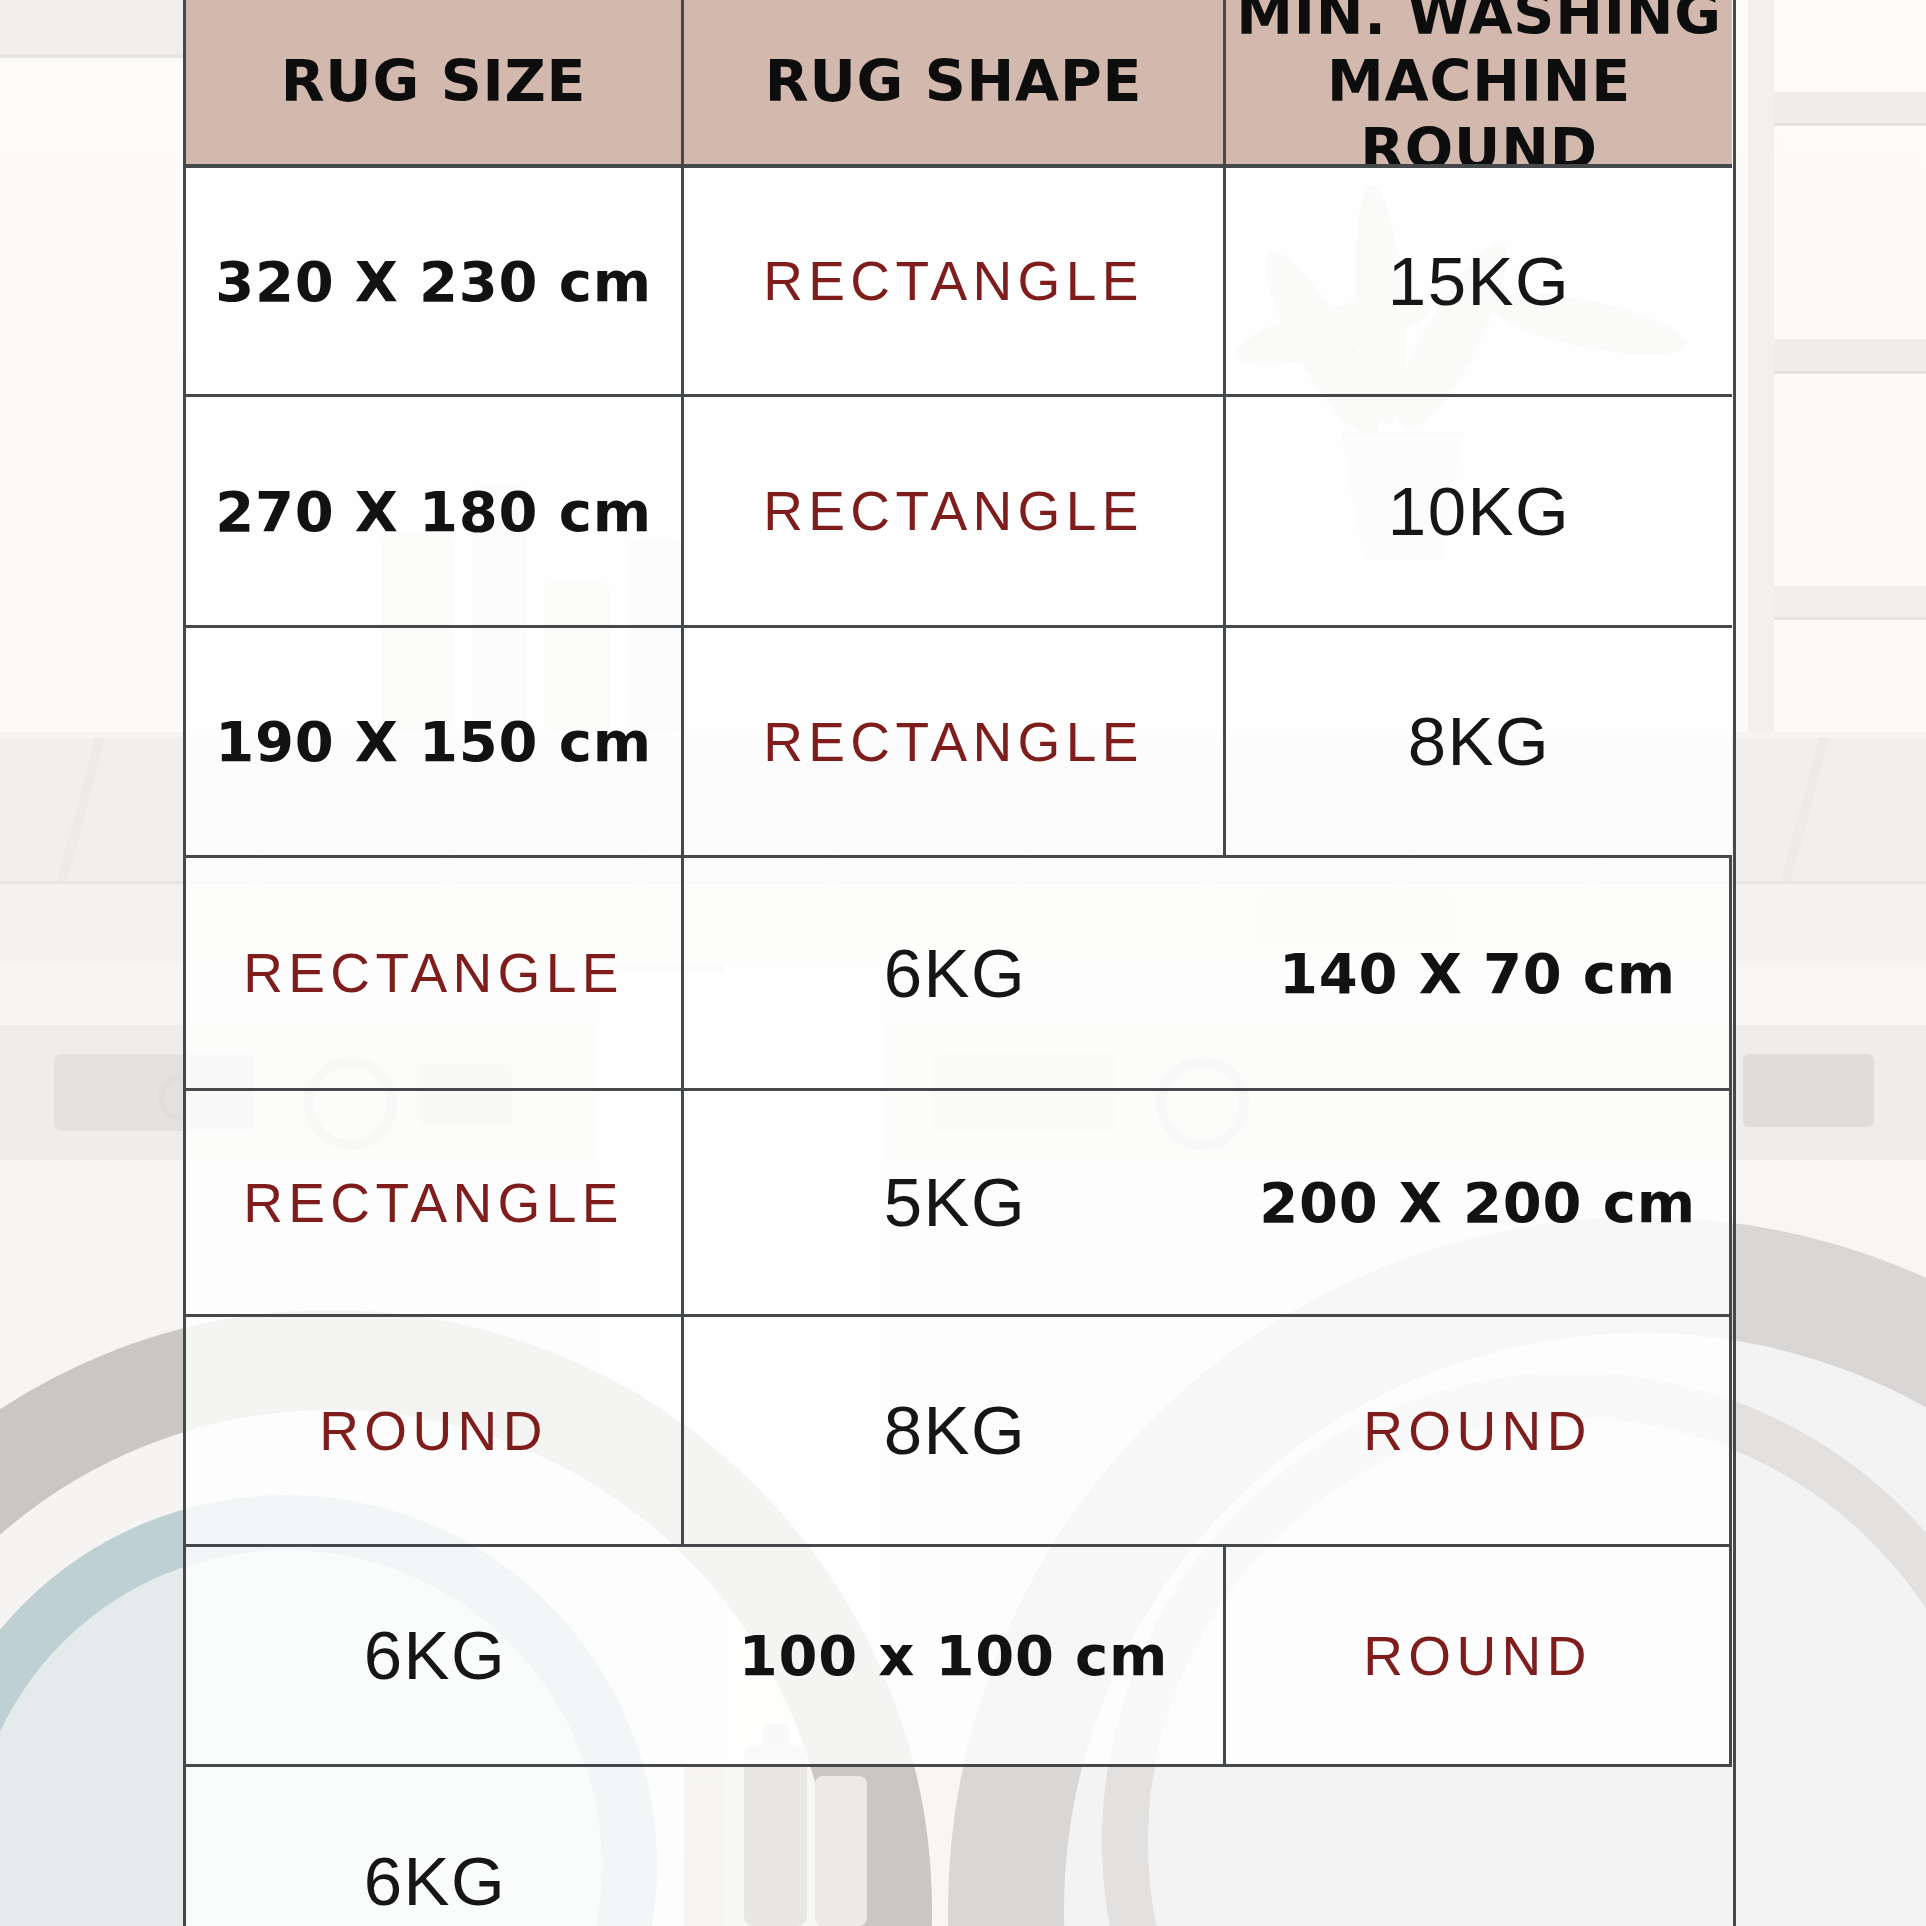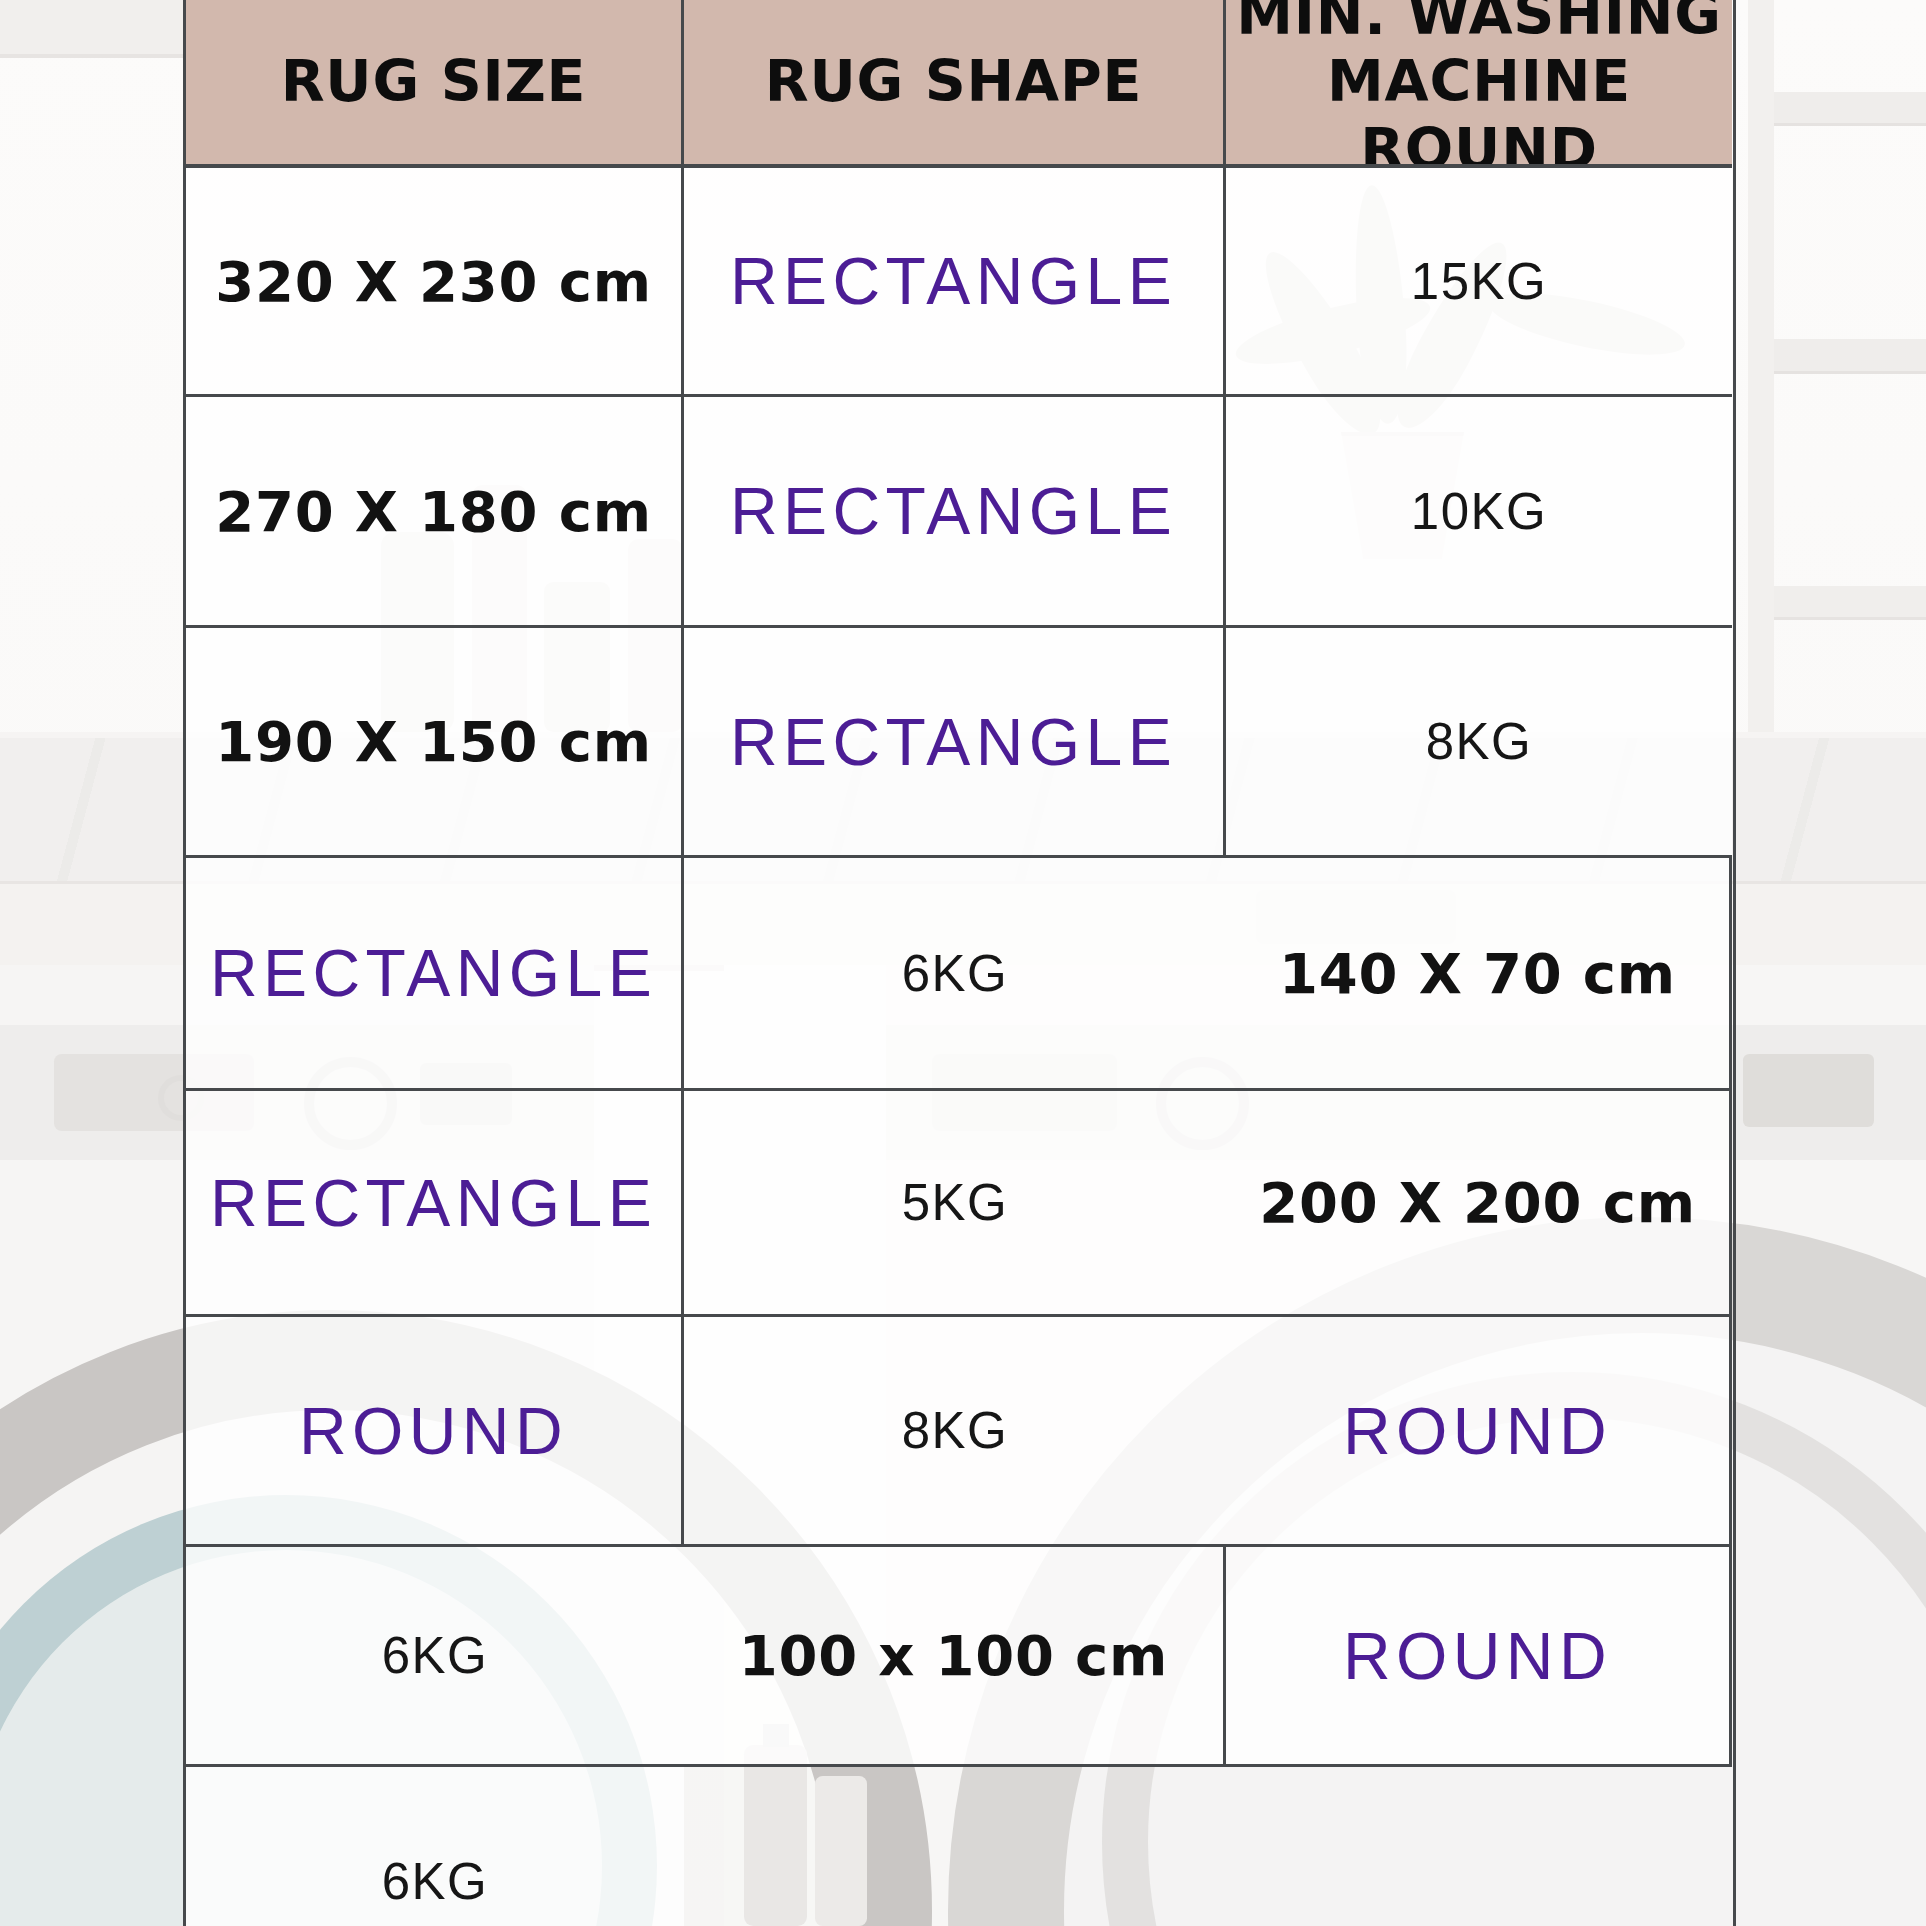--- a/index.html
+++ b/index.html
@@ -76,22 +76,22 @@
   .vb{border-right:3.1px solid var(--border);justify-content:center;}
   .hcell{
     background:var(--header-bg);border-bottom:4.6px solid var(--border);
     font-family:"DejaVu Sans","Liberation Sans",sans-serif;
     font-weight:800;font-size:57px;line-height:1.18;letter-spacing:0.8px;color:#0d0d0d;
   }
   .c-size{
     font-family:"DejaVu Sans","Liberation Sans",sans-serif;
     font-weight:800;font-size:56px;letter-spacing:0.8px;color:#121212;
   }
-  .c-shape{font-weight:400;font-size:66px;letter-spacing:5.4px;color:#4c1d95;}
-  .c-kg{font-weight:400;font-size:51px;letter-spacing:1.5px;color:#161616;}
+  .c-shape{font-weight:400;font-size:55px;letter-spacing:5.4px;color:#7f1d1d;}
+  .c-kg{font-weight:400;font-size:69px;letter-spacing:1.5px;color:#161616;}
 </style>
 </head>
 <body>
 
 <div class="bg">
   <div class="wall"></div>
   <div class="shelf-left"></div>
   <div class="shelf-right-panel"></div>
   <div class="shelf-right-b1"></div>
   <div class="shelf-right-b2"></div>

